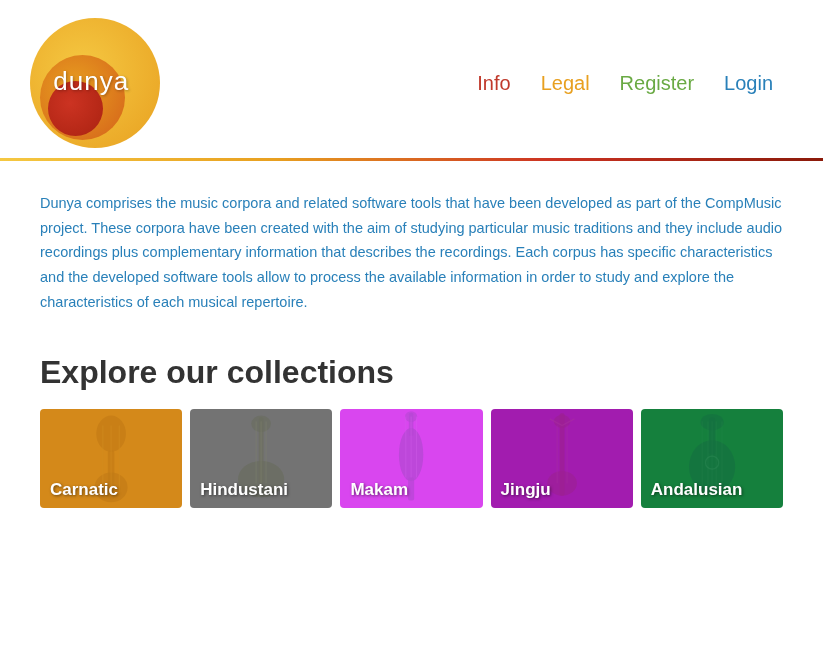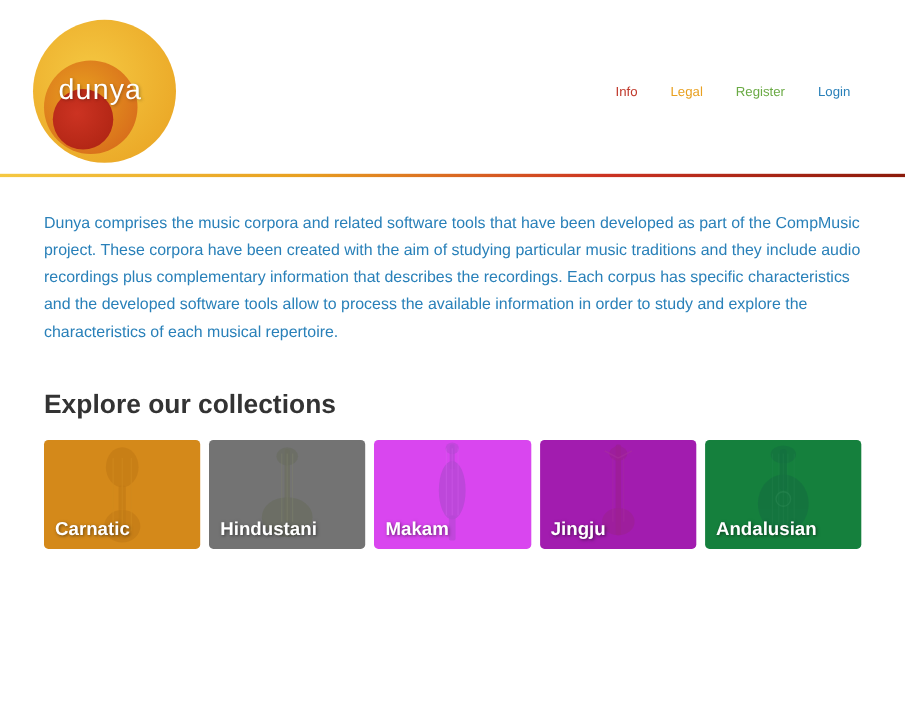--- a/index.html
+++ b/index.html
@@ -55,21 +55,21 @@
     
     .nav {
       display: flex;
       gap: 30px;
       align-items: center;
       padding-right: 10px;
     }
     .nav a {
       text-decoration: none;
       font-family: 'Arial', sans-serif;
-      font-size: 12px;
+      font-size: 20px;
     }
     .nav-info { color: #c0392b; }
     .nav-legal { color: #e8a020; }
     .nav-register { color: #6aaa44; }
     .nav-login { color: #2980b9; }
 
     
     .divider {
       height: 3px;
       background: linear-gradient(to right, #f5c842, #e8a020, #cc3322, #8b1a0a);
@@ -86,21 +86,21 @@
       font-size: 14.5px;
       line-height: 1.7;
       color: #555;
       margin-bottom: 40px;
       max-width: 780px;
     }
     .intro-text .highlight-blue { color: #2980b9; }
 
     .section-title {
       font-family: 'Arial', sans-serif;
-      font-size: 24px;
+      font-size: 32px;
       font-weight: bold;
       color: #333;
       margin-bottom: 18px;
     }
 
     
     .collections {
       display: flex;
       gap: 8px;
     }

